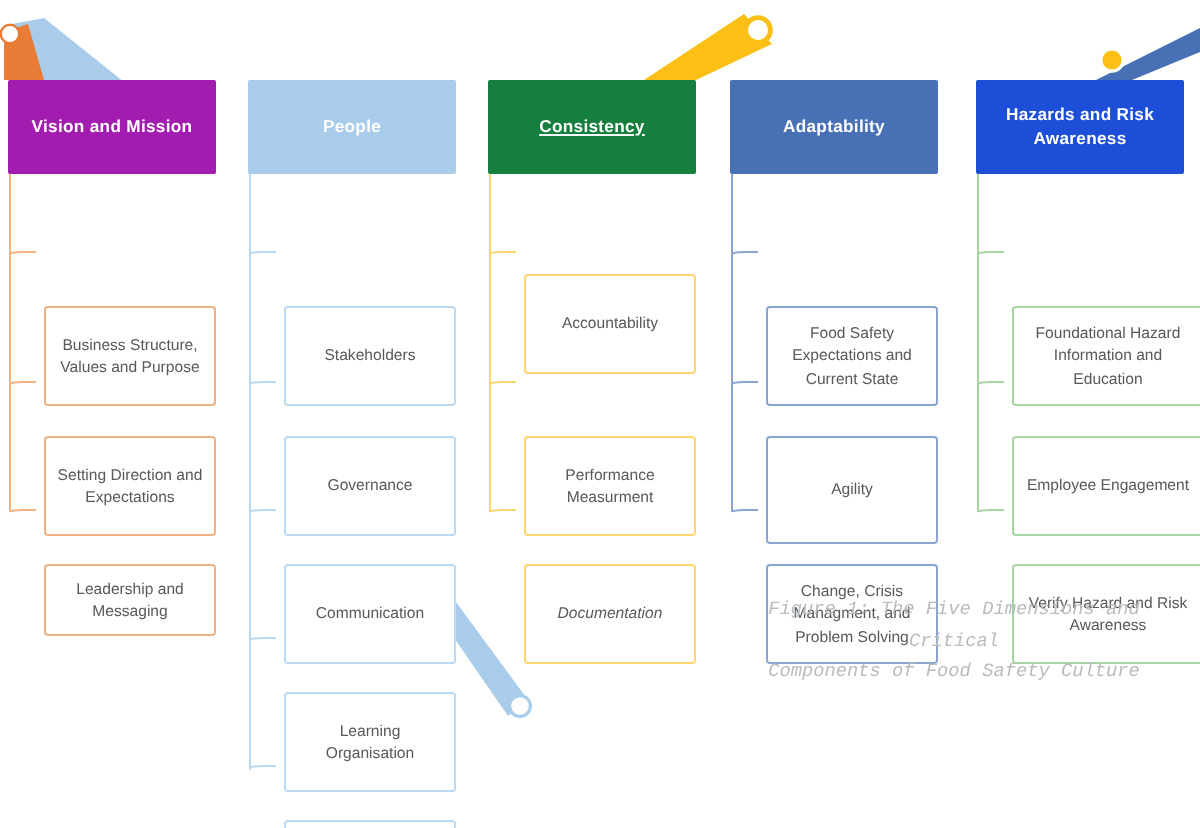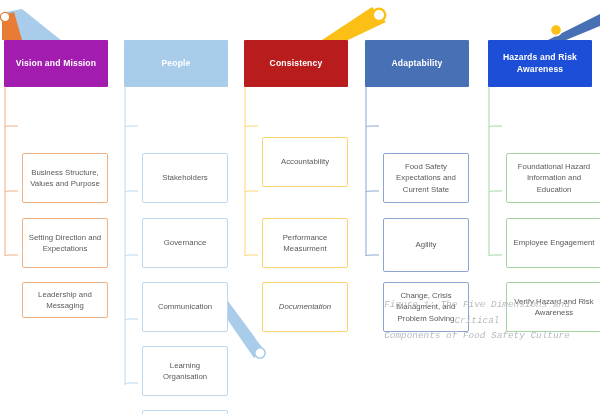--- a/index.html
+++ b/index.html
@@ -175,21 +175,21 @@
     <div class="node-stack">
       <div class="node" style="top:52px;height:50px;border-color:#BCD9F0;">Stakeholders</div>
       <div class="node" style="top:117px;height:50px;border-color:#BCD9F0;">Governance</div>
       <div class="node" style="top:181px;height:50px;border-color:#BCD9F0;">Communication</div>
       <div class="node" style="top:245px;height:50px;border-color:#BCD9F0;">Learning Organisation</div>
       <div class="node" style="top:309px;height:50px;border-color:#BCD9F0;">Incentives, Rewards and Recognition</div>
     </div>
   </div>
 
   <div class="column" style="left:244px;">
-    <div class="col-header" style="background:#b91c1c;">Consistency</div>
+    <div class="col-header" style="background:#15803d;text-decoration:underline;">Consistency</div>
     <div class="node-stack">
       <div class="node" style="top:36px;height:50px;border-color:#FBD670;">Accountability</div>
       <div class="node" style="top:117px;height:50px;border-color:#FBD670;">Performance Measurment</div>
       <div class="node" style="top:181px;height:50px;border-color:#FBD670;font-style:italic;">Documentation</div>
     </div>
   </div>
 
   <div class="column" style="left:365px;">
     <div class="col-header" style="background:#4870B4;">Adaptability</div>
     <div class="node-stack">

